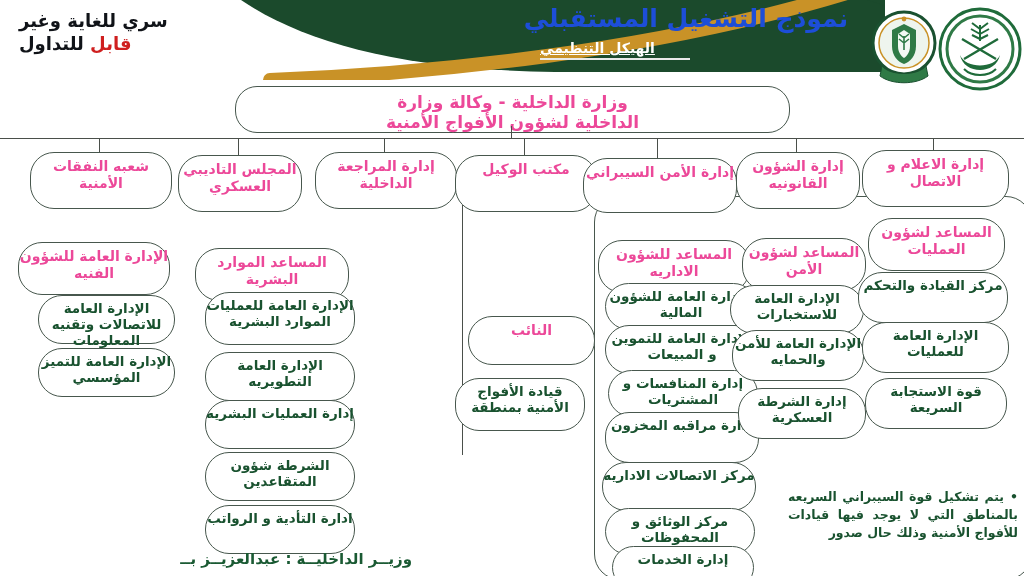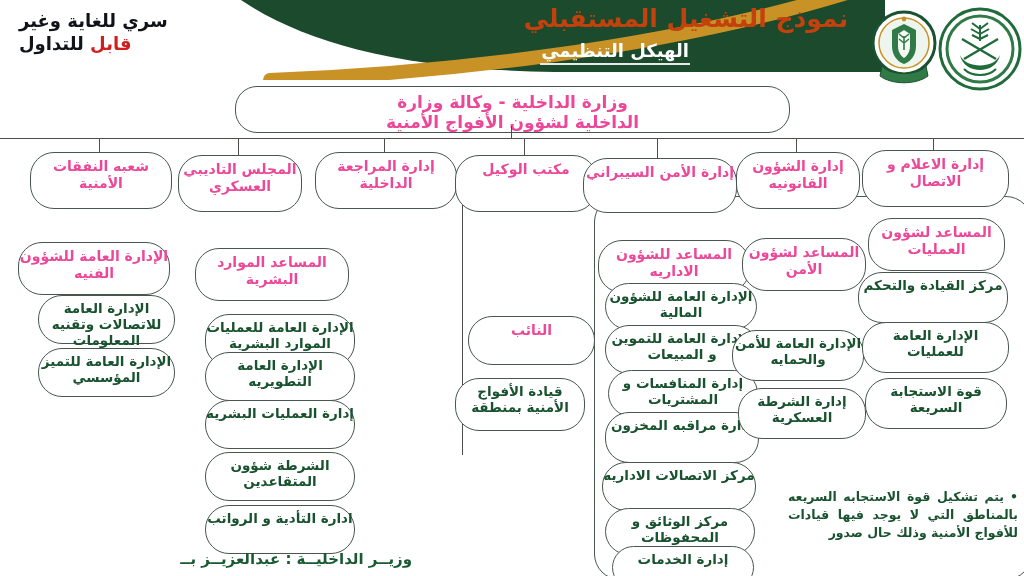--- a/index.html
+++ b/index.html
@@ -1,23 +1,23 @@
 <!DOCTYPE html>
 <html lang="ar" dir="rtl"><head>
 <meta charset="utf-8">
 <style>
   html,body{margin:0;padding:0;background:#888;}
   .slide{position:relative;width:1024px;height:576px;background:#ffffff;overflow:hidden;
          font-family:"DejaVu Sans",sans-serif;font-weight:700;direction:rtl;}
   
   .banner{position:absolute;left:225px;top:0;width:660px;height:80px;}
-  .title{position:absolute;left:500px;top:4px;width:372px;height:36px;color:#c2410c;
+  .title{position:absolute;left:500px;top:4px;width:372px;height:36px;color:#1d4ed8;
          font-size:25px;text-align:center;white-space:nowrap;}
-  .subtitle{position:absolute;left:540px;top:40px;width:150px;color:#fff;font-size:18px;
-            text-align:center;border-bottom:2px solid #e9e9e9;padding-bottom:2px;}
+  .subtitle{position:absolute;left:540px;top:40px;width:150px;color:#fff;font-size:14px;
+            text-align:left;border-bottom:2px solid #e9e9e9;padding-bottom:2px;text-decoration:underline;}
   .classification{position:absolute;right:848px;left:6px;top:10px;text-align:left;
                   color:#101318;font-size:18px;line-height:1.25;margin-left:13px;}
   .classification .red{color:#cf1f1f;}
   .emblem{position:absolute;}
   
   .node{position:absolute;background:#fff;border:1.6px solid #47574d;border-radius:24px;
         text-align:center;line-height:1.18;padding-top:5px;white-space:pre-line;}
   .orange{color:#ec4899;}
   .green{color:#19522f;}
   .f17{font-size:17px;} .f15{font-size:14px;} .f14{font-size:14px;} .f13{font-size:13.5px;}
@@ -86,46 +86,47 @@
   <div class="node orange f15" style="left:455px;top:155px;width:140px;height:50px">مكتب الوكيل</div>
   <div class="node orange f15" style="left:583px;top:158px;width:152px;height:48px">إدارة الأمن السيبراني</div>
   <div class="node orange f15" style="left:736px;top:152px;width:122px;height:50px">إدارة الشؤون القانونيه</div>
   <div class="node orange f15" style="left:862px;top:150px;width:145px;height:50px">إدارة الاعلام و الاتصال</div>
 
   <div class="node orange f14" style="left:18px;top:242px;width:150px;height:46px">الإدارة العامة للشؤون الفنيه</div>
   <div class="node green f13" style="left:38px;top:295px;width:135px;height:42px">الإدارة العامة للاتصالات وتقنيه المعلومات</div>
   <div class="node green f13" style="left:38px;top:348px;width:135px;height:42px">الإدارة العامة للتميز المؤسسي</div>
 
   <div class="node orange f14" style="left:195px;top:248px;width:152px;height:46px">المساعد الموارد البشرية</div>
-  <div class="node green f13" style="left:205px;top:314px;width:148px;height:46px">الإدارة العامة للعمليات الموارد البشرية</div>
+  <div class="node green f13" style="left:205px;top:292px;width:148px;height:46px">الإدارة العامة للعمليات الموارد البشرية</div>
   <div class="node green f13" style="left:205px;top:352px;width:148px;height:42px">الإدارة العامة التطويريه</div>
   <div class="node green f13" style="left:205px;top:400px;width:148px;height:42px">إدارة العمليات البشريه</div>
   <div class="node green f13" style="left:205px;top:452px;width:148px;height:42px">الشرطة شؤون المتقاعدين</div>
   <div class="node green f13" style="left:205px;top:505px;width:148px;height:42px">ادارة التأدية و الرواتب</div>
 
   <div class="node orange f15" style="left:468px;top:316px;width:125px;height:42px">النائب</div>
   <div class="node green f13" style="left:455px;top:378px;width:128px;height:46px">قيادة الأفواج الأمنية بمنطقة</div>
 
   <div class="node orange f14" style="left:598px;top:240px;width:150px;height:46px">المساعد للشؤون الاداريه</div>
   <div class="node green f13" style="left:605px;top:283px;width:150px;height:40px">الإدارة العامة للشؤون المالية</div>
   <div class="node green f13" style="left:605px;top:325px;width:152px;height:42px">الإدارة العامة للتموين و المبيعات</div>
   <div class="node green f13" style="left:608px;top:370px;width:148px;height:40px">إدارة المنافسات و المشتريات</div>
   <div class="node green f13" style="left:605px;top:412px;width:152px;height:44px">إدارة مراقبه المخزون</div>
   <div class="node green f13" style="left:602px;top:462px;width:152px;height:42px">مركز الاتصالات الاداريه</div>
   <div class="node green f13" style="left:605px;top:508px;width:148px;height:40px">مركز الوثائق و المحفوظات</div>
   <div class="node green f13" style="left:612px;top:546px;width:140px;height:36px">إدارة الخدمات</div>
 
   <div class="node orange f14" style="left:742px;top:238px;width:122px;height:46px">المساعد لشؤون الأمن</div>
+  <div class="node green f13" style="left:730px;top:285px;width:132px;height:42px">الإدارة العامة للاستخبارات</div>
   <div class="node green f13" style="left:732px;top:330px;width:130px;height:44px">الإدارة العامة للأمن والحمايه</div>
   <div class="node green f13" style="left:738px;top:388px;width:126px;height:44px">إدارة الشرطة العسكرية</div>
 
   <div class="node orange f14" style="left:868px;top:218px;width:135px;height:46px">المساعد لشؤون العمليات</div>
   <div class="node green f13" style="left:858px;top:272px;width:148px;height:44px">مركز القيادة والتحكم</div>
   <div class="node green f13" style="left:862px;top:322px;width:145px;height:44px">الإدارة العامة للعمليات</div>
   <div class="node green f13" style="left:865px;top:378px;width:140px;height:44px">قوة الاستجابة السريعة</div>
 
   <div class="note" style="left:788px;top:488px;width:230px;height:86px">
-    <span class="bullet">•</span><span>يتم تشكيل قوة الاستجابه السريعه بالمناطق التي لا يوجد فيها قيادات للأفواج الأمنية وذلك حال صدور</span>
+    <span class="bullet">•</span><span>يتم تشكيل قوة السيبراني السريعه بالمناطق التي لا يوجد فيها قيادات للأفواج الأمنية وذلك حال صدور</span>
   </div>
 
   <div class="footer" style="left:52px;top:550px;width:360px">وزيــر الداخليــة : عبدالعزيــز بــ</div>
 
 </div>
 
 </body></html>

